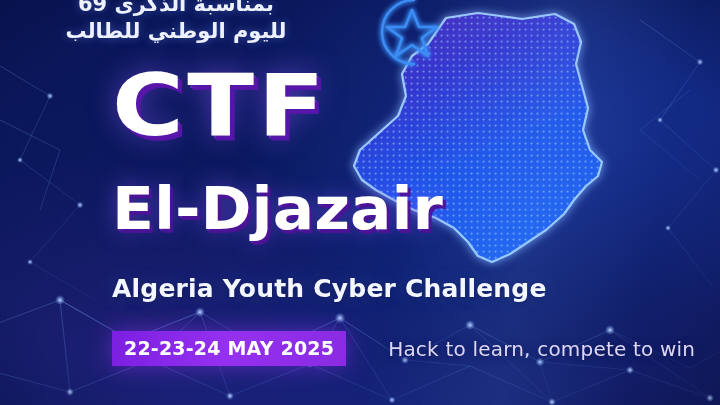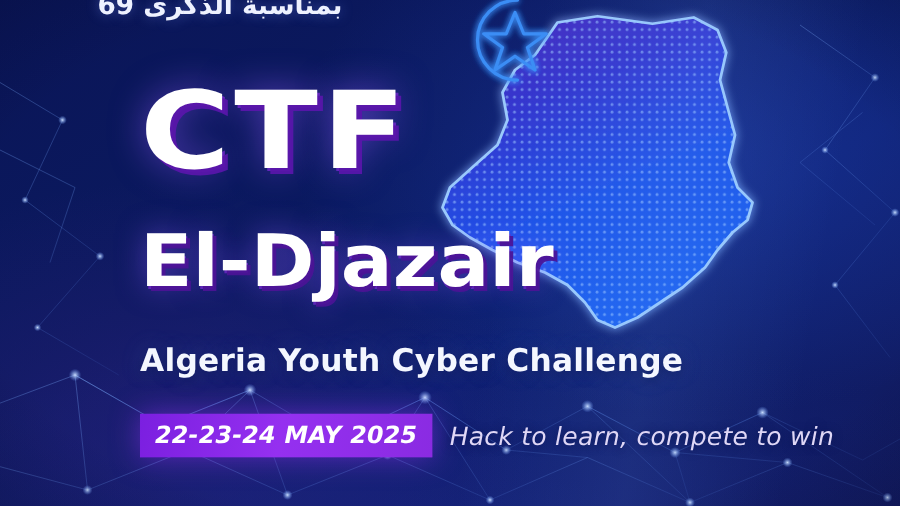--- a/index.html
+++ b/index.html
@@ -131,21 +131,20 @@
     text-shadow: 0 2px 10px rgba(10,20,80,0.8), 0 0 18px rgba(120,160,255,0.3);
   }
 
   .footer-row {
     position: absolute;
     left: 112px;
     top: 331px;
     display: flex;
     align-items: center;
     gap: 14px;
-    font-style: italic;
   }
   .date-badge {
     display: inline-block;
     padding: 7px 12px 8px 12px;
     background: linear-gradient(100deg, #7b1fe0 0%, #9530f0 48%, #8a2be2 100%);
     color: #ffffff;
     font-size: 19px;
     line-height: 20px;
     font-weight: 800;
     letter-spacing: 0.2px;
@@ -153,20 +152,21 @@
     white-space: nowrap;
   }
   .slogan {
     color: #dfd7f6;
     font-size: 20px;
     line-height: 22px;
     font-weight: 400;
     letter-spacing: 0.2px;
     white-space: nowrap;
     text-shadow: 0 1px 8px rgba(10,20,80,0.9);
+    margin-left: 28px;
   }
 </style>
 </head>
 <body>
 
 <div id="poster">
 
   <div class="bg-layer">
     <svg width="720" height="405" viewBox="0 0 720 405" preserveAspectRatio="none">
       <defs>
@@ -287,20 +287,21 @@
     </svg>
   </div>
 
   <div class="bg-sheen"></div>
   <div class="bg-vignette"></div>
 
   <div class="content">
 
     <div class="arabic arabic-1">بمناسبة الذكرى 69</div>
 
+    <div class="arabic arabic-2">لليوم الوطني للطالب</div>
 
     <div class="ctf">CTF</div>
 
     <div class="djazair">El-Djazair</div>
 
     <div class="tagline-main">Algeria Youth Cyber Challenge</div>
 
     <div class="footer-row">
       <div class="date-badge">22-23-24 MAY 2025</div>
       <div class="slogan">Hack to learn, compete to win</div>

